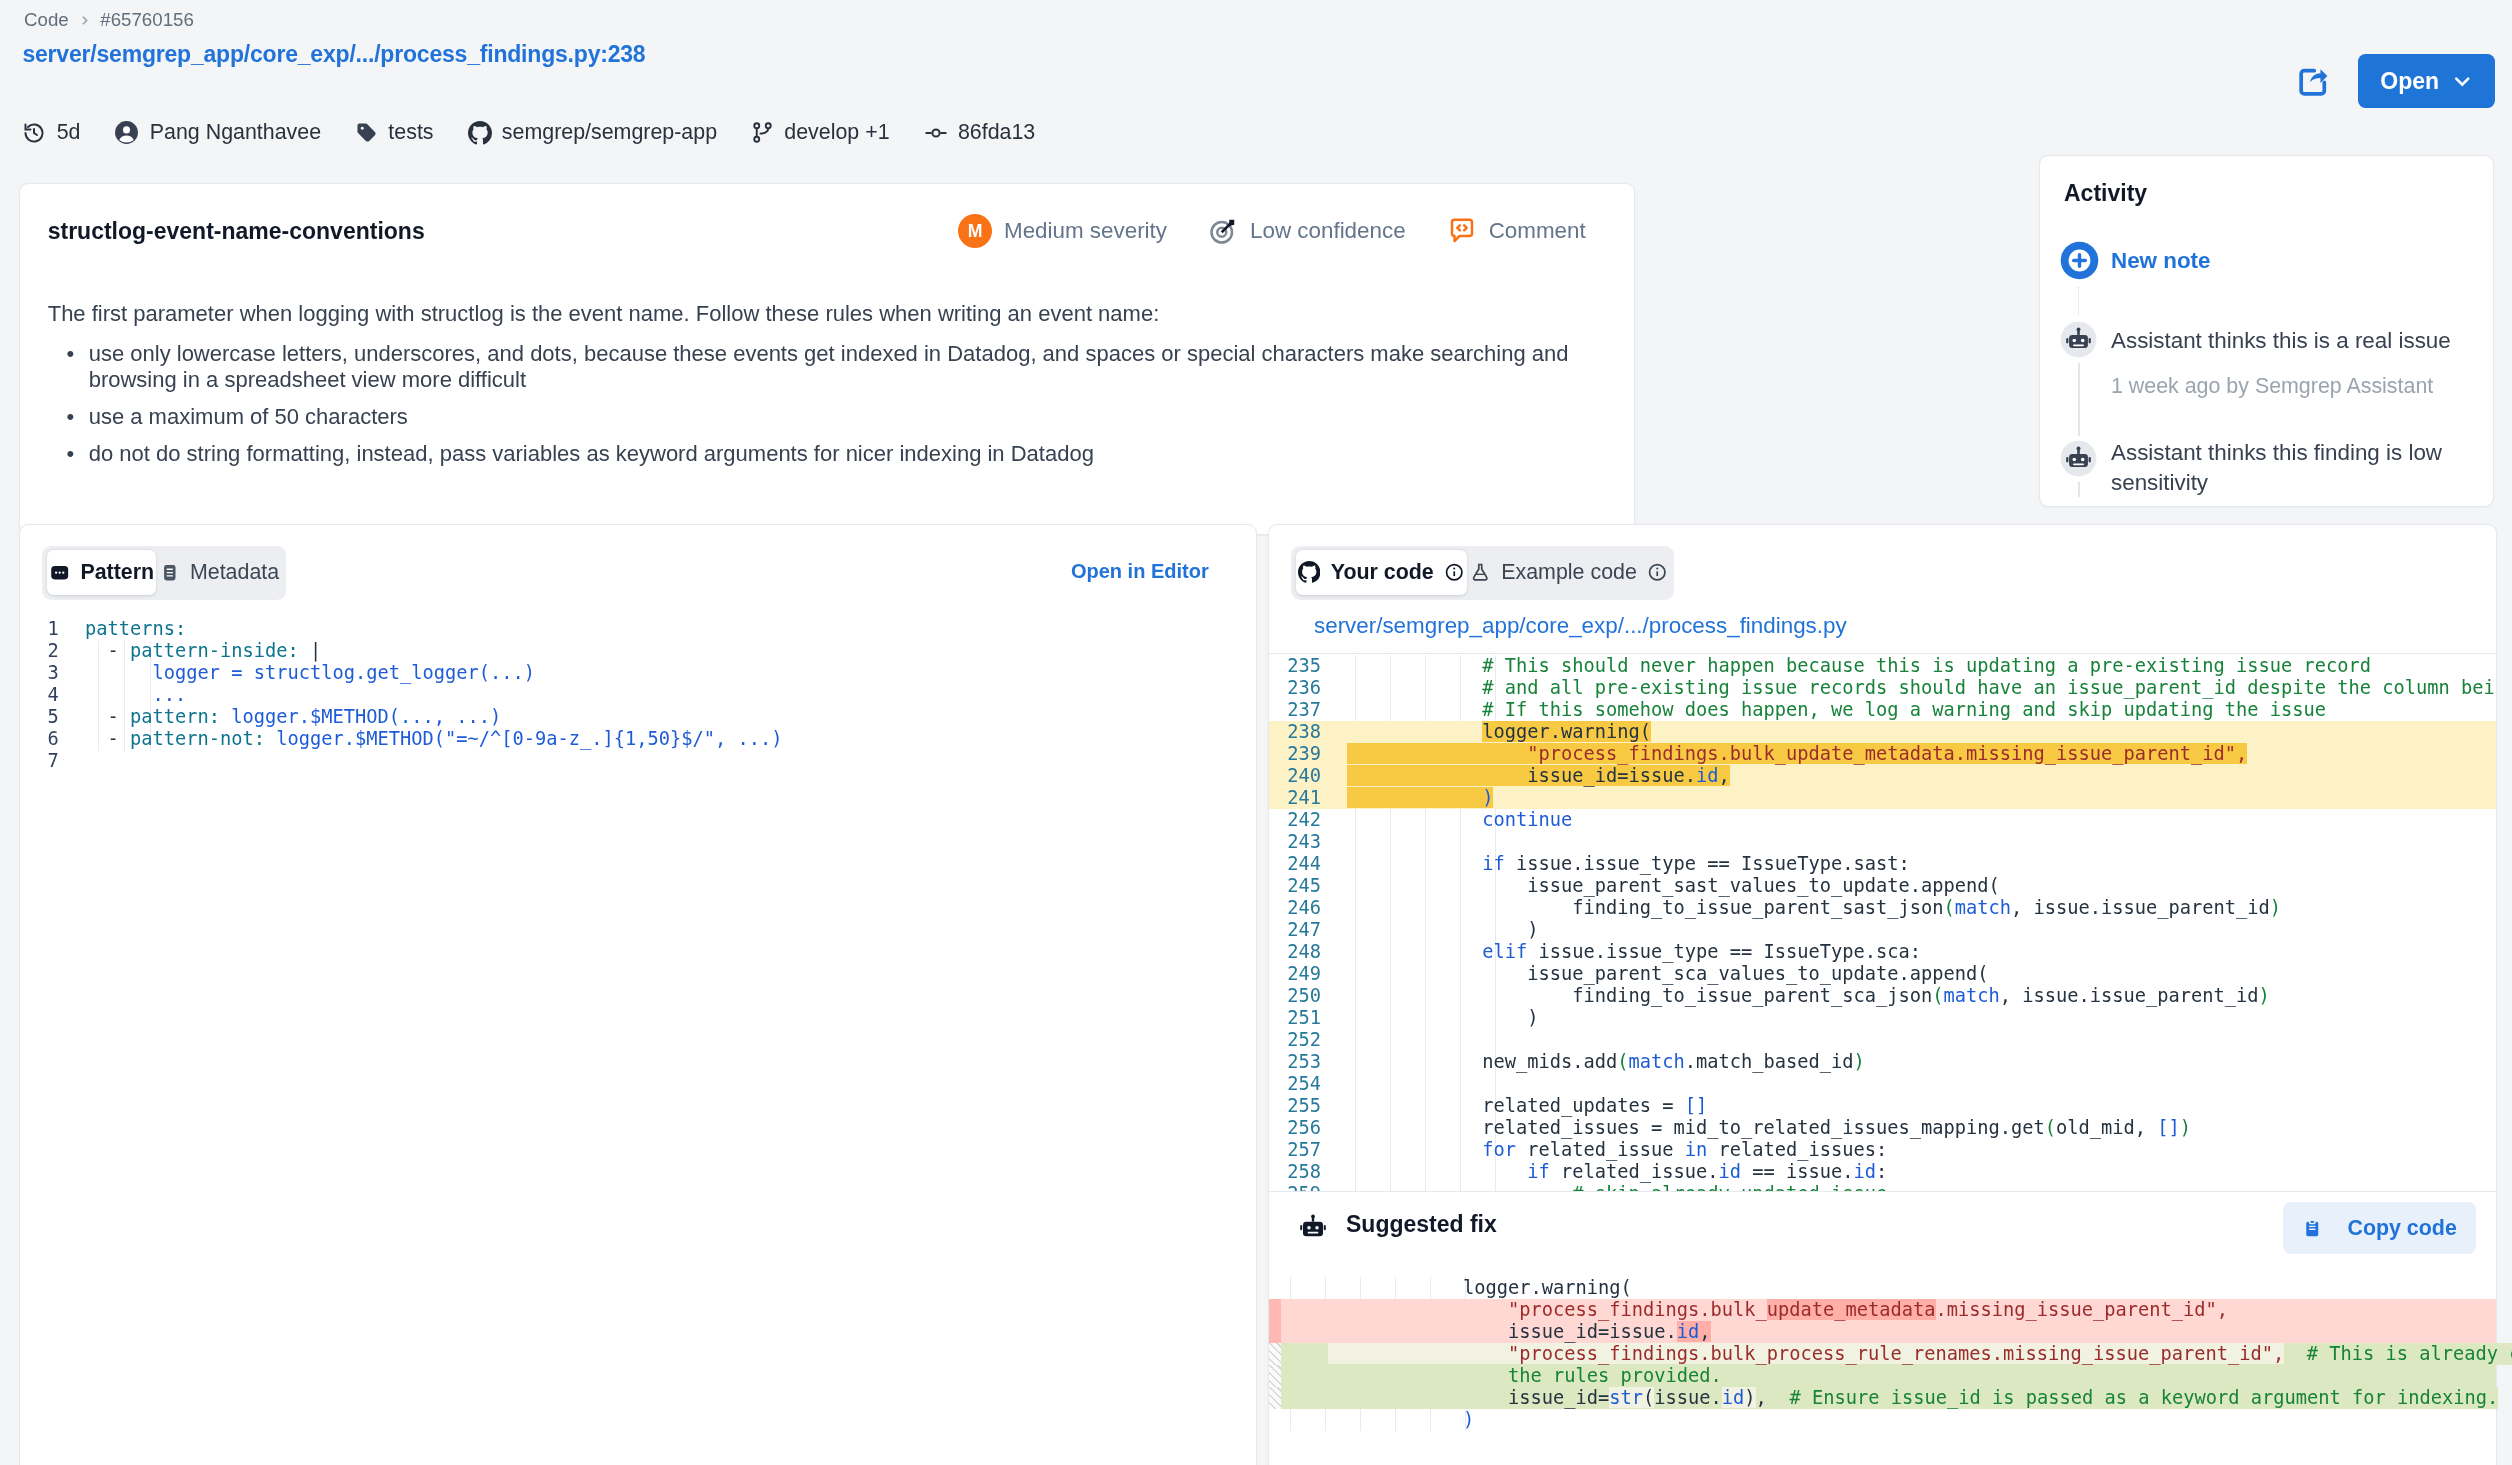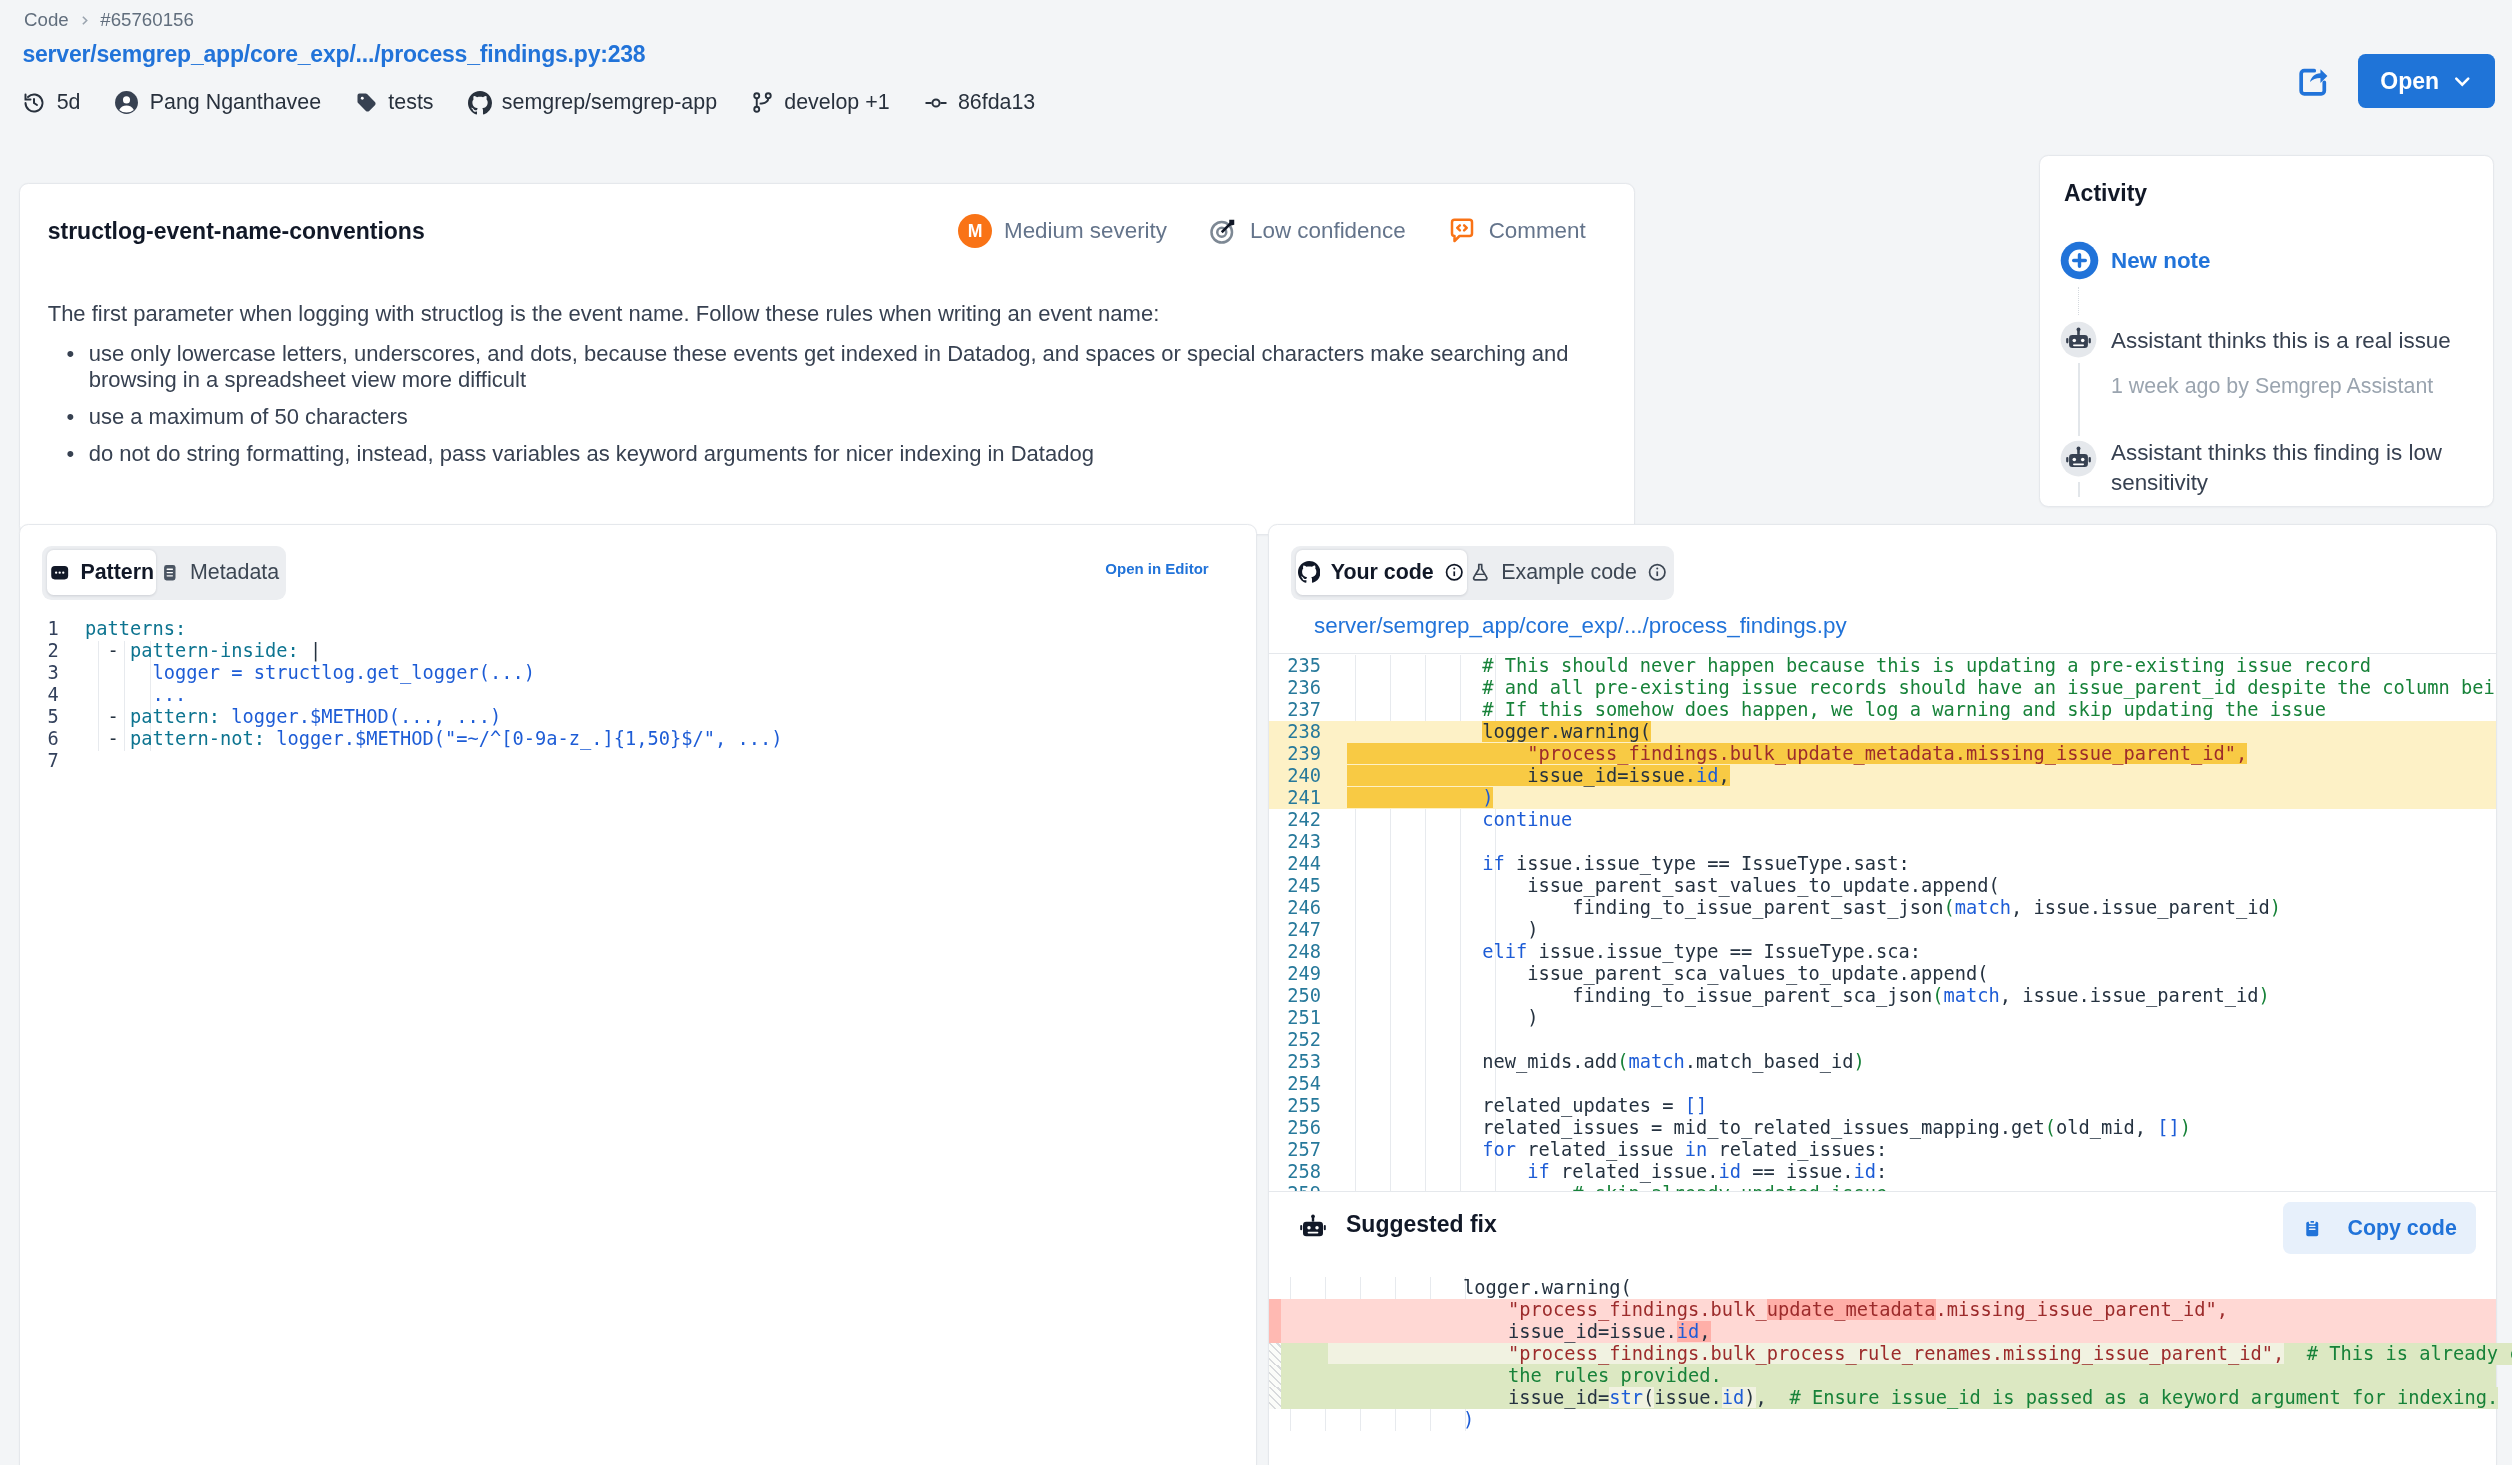--- a/index.html
+++ b/index.html
@@ -4,21 +4,21 @@
 <style>
   * { margin:0; padding:0; box-sizing:border-box; }
   html,body { width:2512px; height:1466px; overflow:hidden; }
   body { background:#f3f5f7; font-family:"Liberation Sans", sans-serif; color:#1f2937; position:relative; }
   .card { position:absolute; background:#fff; border:0.9px solid #e5e8ec; border-radius:9.3px; box-shadow:0 0.9px 1.9px rgba(16,24,40,.04); }
 
   
   .breadcrumb { position:absolute; left:24px; top:9.3px; font-size:18.7px; color:#616e7d; display:flex; align-items:center; gap:9.3px; }
   .page-title { position:absolute; left:22.4px; top:41px; font-size:23px; font-weight:bold; color:#2173d9; letter-spacing:-0.2px; }
   .meta-row { position:absolute; left:22.4px; top:90px; display:flex; align-items:center; gap:34px; font-size:21.4px; color:#28313d; }
-  .meta-item { display:flex; align-items:center; gap:10.3px; }
+  .meta-item { display:flex; align-items:center; gap:10.3px;margin-top:30px; }
   .meta-item svg { display:block; }
   .hdr-actions { position:absolute; right:17px; top:54px; display:flex; align-items:center; gap:26px; }
   .open-btn { background:#1f74d8; color:#fff; font-size:23px; font-weight:bold; border:none; border-radius:7.5px; height:54px; padding:0 22.4px; display:flex; align-items:center; gap:13px; cursor:pointer; }
 
   
   #finding-card { left:18.7px; top:155px; width:1616px; height:352px;margin-top:28px; }
   .rule-name { position:absolute; left:28px; top:34px; font-size:23px; font-weight:bold; color:#111827; }
   .badges { position:absolute; top:30px; right:48px; display:flex; align-items:center; gap:41px; }
   .badge { display:flex; align-items:center; gap:12px; font-size:22.4px; color:#64748b; }
   .sev-m { width:34px; height:34px; border-radius:50%; background:#f97316; color:#fff; font-size:17.7px; font-weight:bold; display:flex; align-items:center; justify-content:center; }
@@ -37,21 +37,21 @@
   .act-link { color:#2173d9; font-weight:600; cursor:pointer; }
   .act-sub { position:absolute; left:71px; font-size:21.4px; color:#9aa4af; }
 
   
   #pattern-card { left:18.7px; top:524px; width:1238px; height:951px; }
   #code-card { left:1268px; top:524px; width:1229px; height:951px; }
 
   .seg-tabs { position:absolute; left:22.4px; top:20.5px; background:#eceef1; border-radius:9.3px; height:54px; display:flex; align-items:center; padding:4.7px; gap:1.9px; }
   .seg-tab { display:flex; align-items:center; gap:10.3px; font-size:21.4px; color:#3c4653; padding:0 2px; height:45px; border-radius:6.5px; cursor:pointer; white-space:nowrap; }
   .seg-tab.sel { background:#fff; color:#111827; font-weight:600; box-shadow:0 0.9px 2.8px rgba(16,24,40,.14); }
-  .open-editor { position:absolute; right:47px; top:35px; font-size:15px; font-weight:600; color:#2173d9; cursor:pointer; }
+  .open-editor { position:absolute; right:47px; top:35px; font-size:20px; font-weight:600; color:#2173d9; cursor:pointer; }
 
   
   .mono, .crow, .drow { font-family:"DejaVu Sans Mono", monospace; }
   .crow { display:flex; height:22px; line-height:22px; font-size:18.7px; white-space:pre; position:relative; }
   .ln { width:67px; flex:0 0 67px; text-align:right; padding-right:15px; color:#27799b; z-index:2; }
   .ctext { padding-left:11.2px; z-index:1; }
   .tk-d { color:#253240; } .tk-k { color:#1d5cd6; } .tk-s { color:#9c2b2b; }
   .tk-c { color:#178239; } .tk-t { color:#0d7490; } .tk-g { color:#178239; }
   .tk-hl { background:#f8ca44; }
   .row-pale { background:#fdf1c6; }

